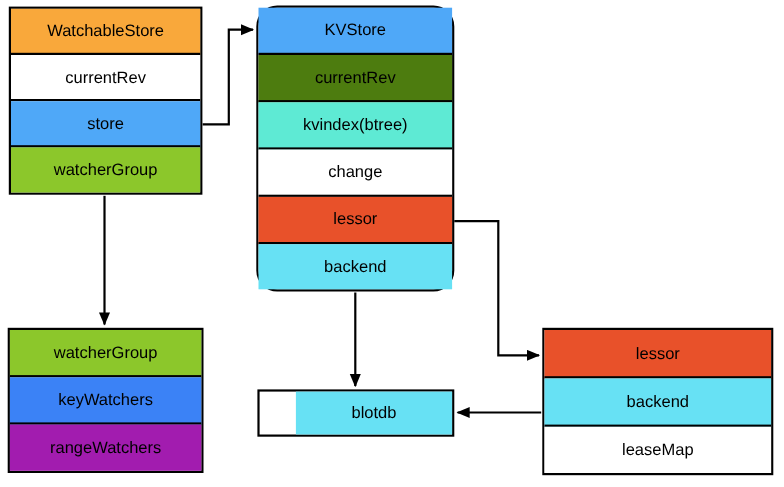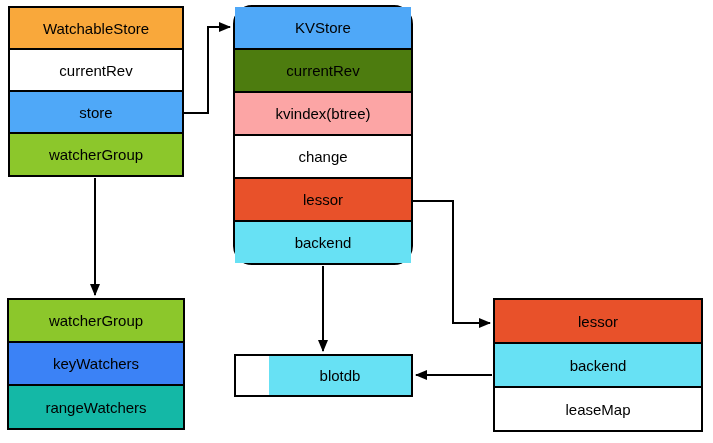--- a/index.html
+++ b/index.html
@@ -121,42 +121,42 @@
     </div>
   </div>
 
   <div id="box-kvstore" class="struct-box">
     <div class="struct-row" style="background: rgb(79, 168, 248);">
       <span>KVStore</span>
     </div>
     <div class="struct-row" style="background: #4d7c0f;">
       <span>currentRev</span>
     </div>
-    <div class="struct-row" style="background: #fca5a5;">
+    <div class="struct-row" style="background: #5eead4;">
       <span>kvindex(btree)</span>
     </div>
     <div class="struct-row" style="background: rgb(255, 255, 255);">
       <span>change</span>
     </div>
     <div class="struct-row" style="background: rgb(232, 81, 42);">
       <span>lessor</span>
     </div>
     <div class="struct-row" style="background: rgb(103, 225, 244);">
       <span>backend</span>
     </div>
   </div>
 
   <div id="box-watcher-group" class="struct-box">
     <div class="struct-row" style="background: rgb(140, 199, 43);">
       <span>watcherGroup</span>
     </div>
     <div class="struct-row" style="background: #3b82f6;">
       <span>keyWatchers</span>
     </div>
-    <div class="struct-row" style="background: #14b8a6; justify-content: center;">
+    <div class="struct-row" style="background: #a21caf; justify-content: center;">
       <span>rangeWatchers</span>
     </div>
   </div>
 
   <div id="box-blotdb" class="struct-box">
     <div class="struct-row" style="background: rgb(103, 225, 244); margin-left: 33px;">
       <span>blotdb</span>
     </div>
   </div>
 

